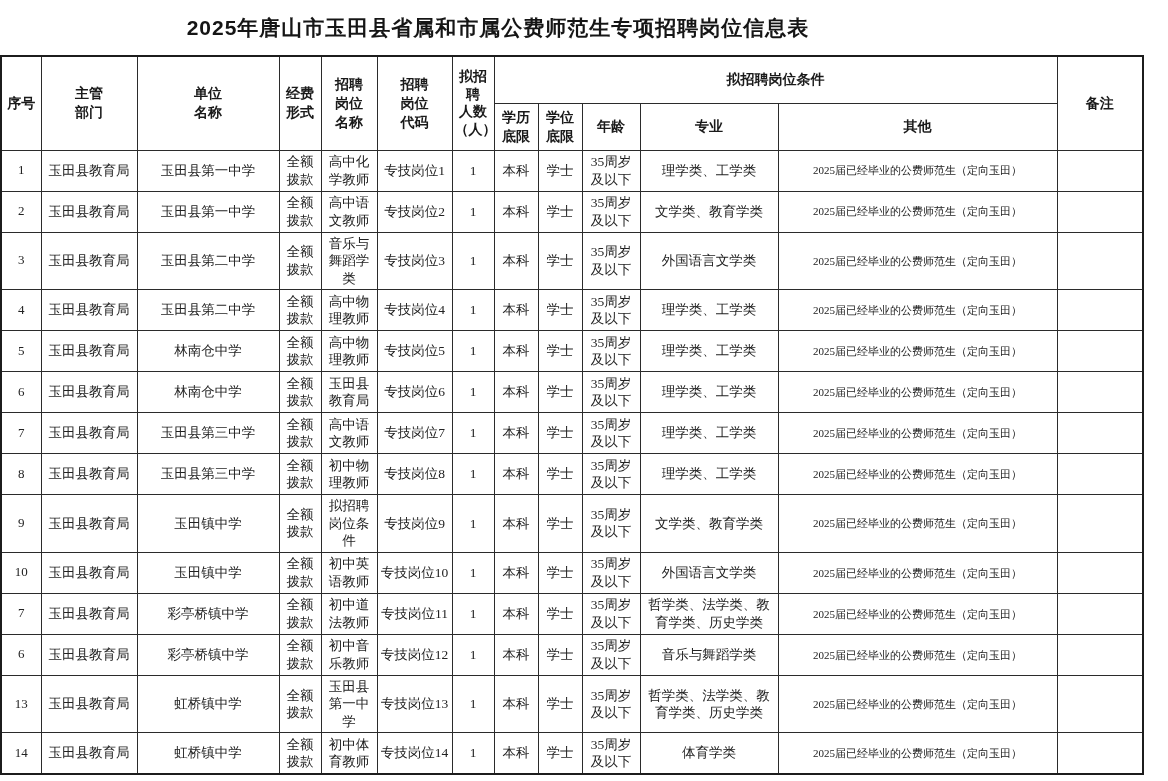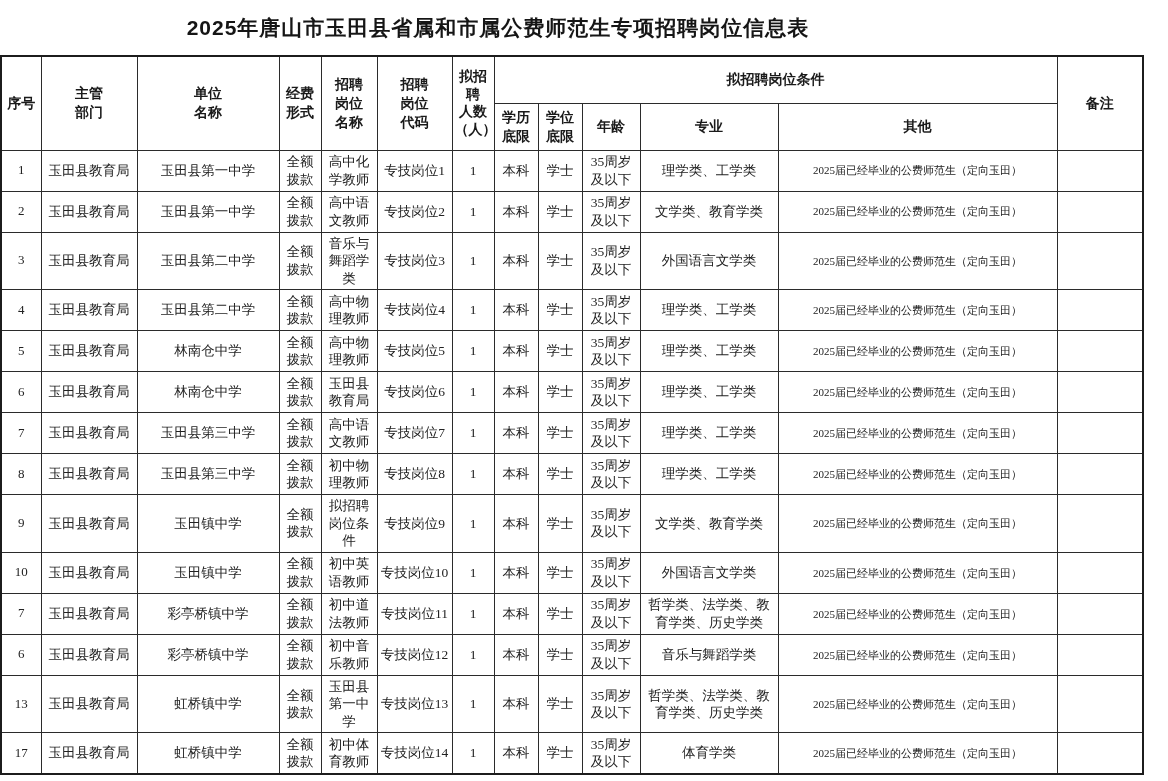--- a/index.html
+++ b/index.html
@@ -319,21 +319,21 @@
           <td class="col-post-code">专技岗位13</td>
           <td class="col-headcount">1</td>
           <td class="col-education">本科</td>
           <td class="col-degree">学士</td>
           <td class="col-age">35周岁及以下</td>
           <td class="col-major">哲学类、法学类、教育学类、历史学类</td>
           <td class="col-other">2025届已经毕业的公费师范生（定向玉田）</td>
           <td class="col-remarks"></td>
         </tr>
         <tr>
-          <td class="col-seq">17</td>
+          <td class="col-seq">14</td>
           <td class="col-dept">玉田县教育局</td>
           <td class="col-unit">虹桥镇中学</td>
           <td class="col-funding">全额拨款</td>
           <td class="col-post-name">初中体育教师</td>
           <td class="col-post-code">专技岗位14</td>
           <td class="col-headcount">1</td>
           <td class="col-education">本科</td>
           <td class="col-degree">学士</td>
           <td class="col-age">35周岁及以下</td>
           <td class="col-major">体育学类</td>

